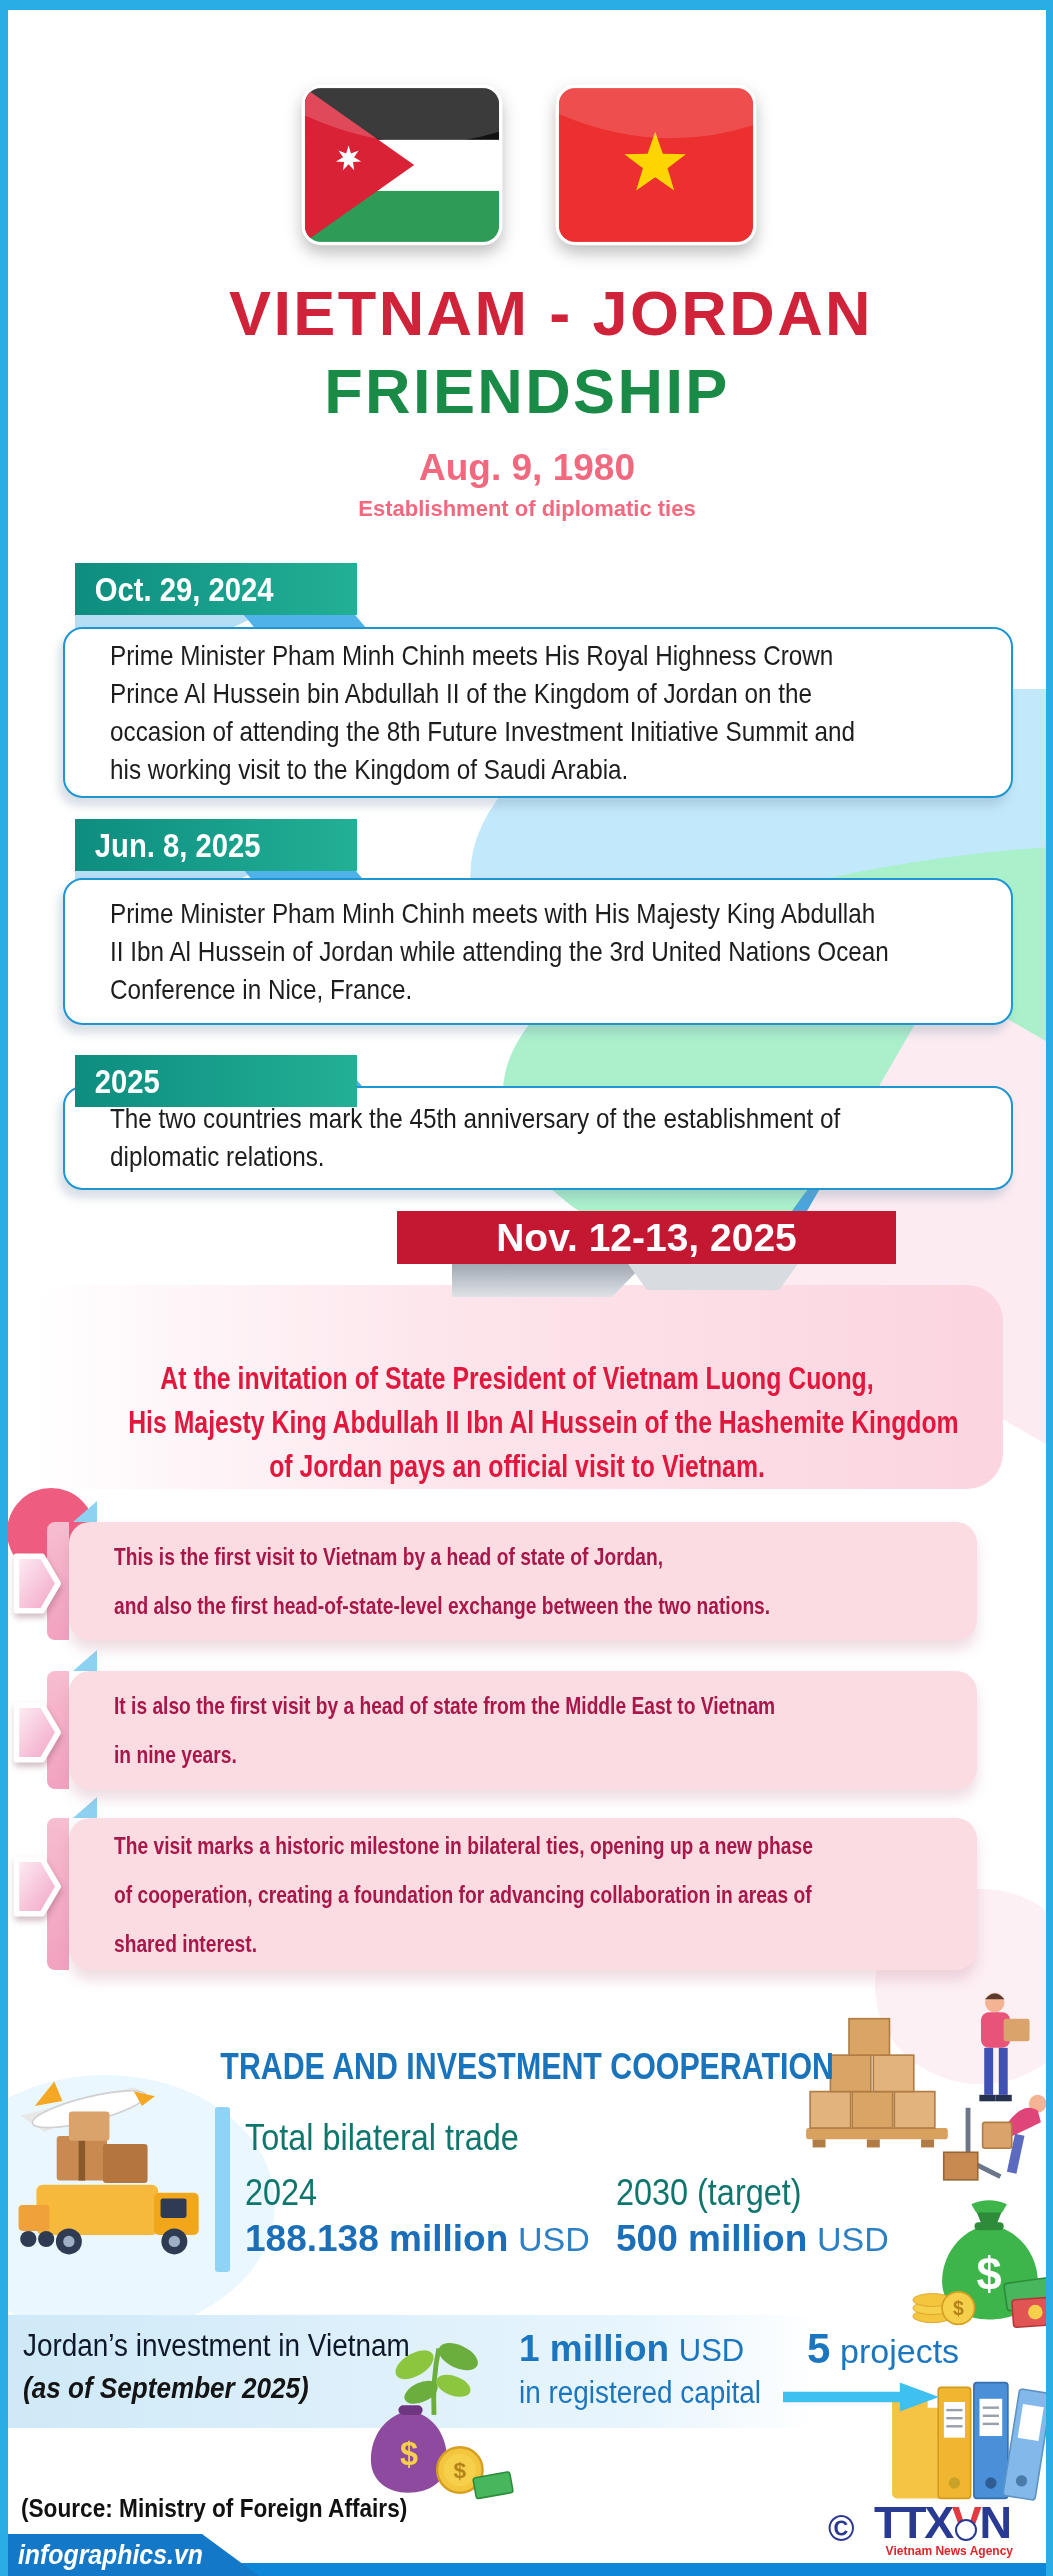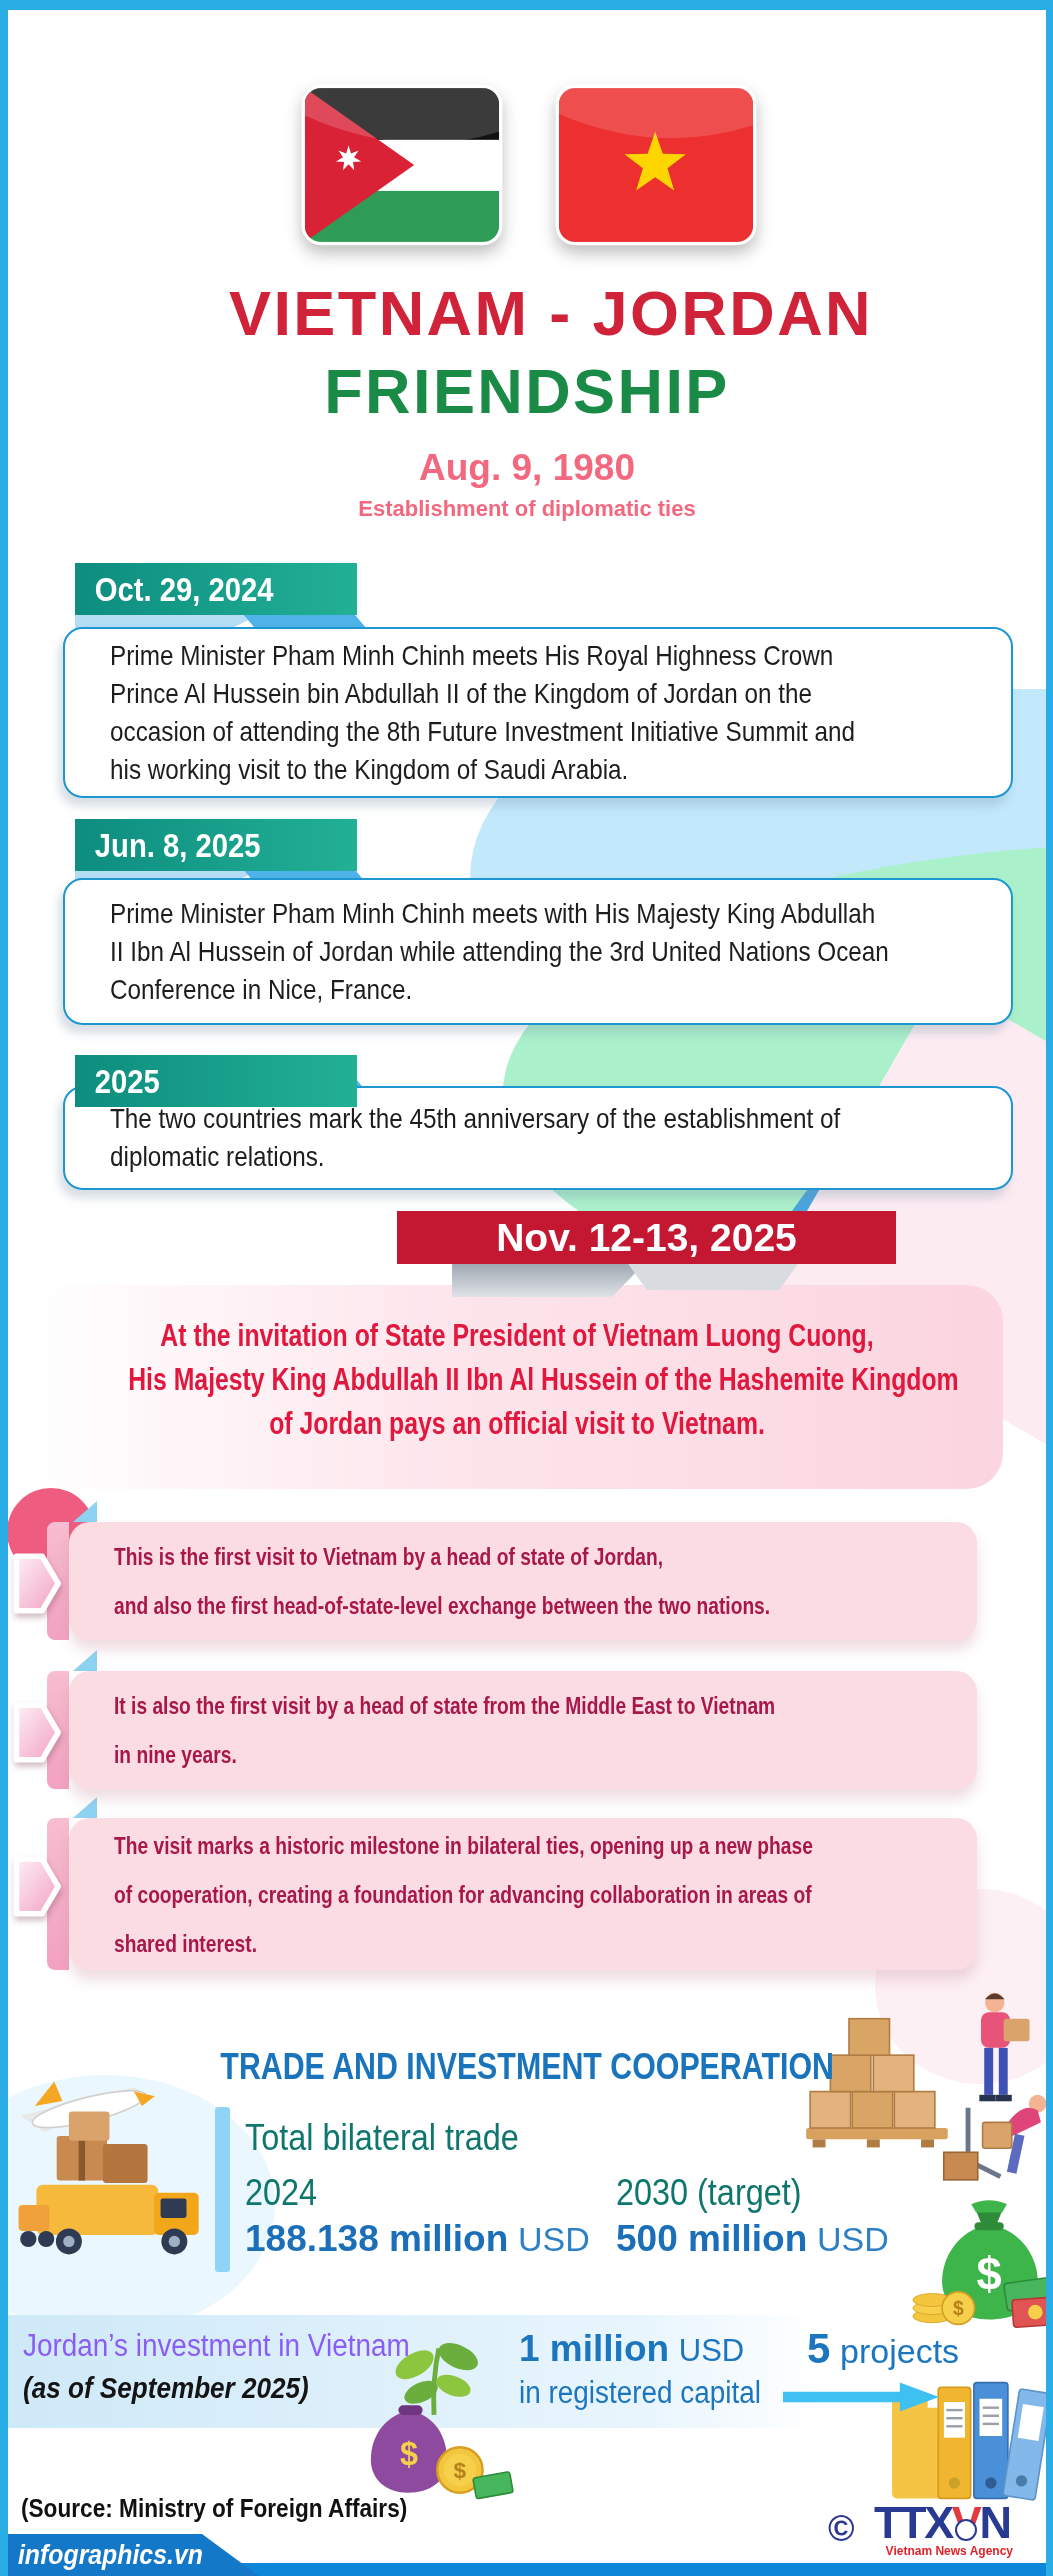--- a/index.html
+++ b/index.html
@@ -33,40 +33,40 @@
   .tl-line{font-size:27.6px;line-height:38px;color:#1d1d1d;white-space:nowrap;}
   
   .banner{left:397px;width:499px;height:53px;background:#c41731;color:#fff;font-weight:bold;
           font-size:39px;line-height:53px;text-align:center;z-index:5;}
   .grayfold1{left:452px;top:1261px;width:195px;height:36px;background:linear-gradient(180deg,#9aa2ac,#dfe3e8);
              clip-path:polygon(0 0,100% 0,82% 100%,0 100%);z-index:4;}
   .grayfold2{left:626px;top:1261px;width:174px;height:29px;background:#d8dce1;
              clip-path:polygon(0 0,100% 0,88% 100%,12% 100%);z-index:4;}
   .invite{left:31px;top:1285px;width:972px;height:204px;border-radius:36px;z-index:3;
           background:linear-gradient(90deg,rgba(255,255,255,.97) 0%,#fde4eb 45%,#fbd5df 100%);
-          display:flex;flex-direction:column;justify-content:flex-start;padding-top:29px;box-sizing:border-box;}
+          display:flex;flex-direction:column;justify-content:flex-end;padding-top:29px;box-sizing:border-box;}
   .invite-line{text-align:center;font-size:31px;font-weight:bold;color:#e2173d;line-height:44px;white-space:nowrap;}
   
   .hl-card{left:69px;width:908px;background:#fbdce3;border-radius:21px;z-index:2;box-sizing:border-box;
            box-shadow:0 9.7px 13px rgba(190,120,140,.25);display:flex;flex-direction:column;justify-content:center;padding-left:45px;}
   .hl-line{font-size:24px;font-weight:bold;color:#a8174a;line-height:49px;white-space:nowrap;}
   .spine{left:47px;width:22px;background:linear-gradient(180deg,#f7bdd0,#f2a2c0);border-radius:8px 0 0 8px;z-index:1;}
   .tri{left:73px;width:24px;height:21px;background:#8ed2f2;clip-path:polygon(100% 0,100% 100%,0 100%);z-index:1;}
   .bullet{left:9.7px;width:53px;height:65px;z-index:6;filter:drop-shadow(1.6px 4px 3.2px rgba(120,60,80,.35));}
   .deco-circle{left:6.5px;top:1488px;width:88px;height:88px;border-radius:50%;background:#ee5c7f;z-index:1;}
   
   .trade-title{top:2046px;font-size:37px;font-weight:bold;color:#1a74bc;z-index:2;}
   .bluebar{left:215px;top:2107px;width:14.6px;height:165px;background:#8fd4f6;border-radius:3.2px;z-index:2;}
   .blue-lbl{font-size:36px;color:#0f766e;z-index:2;}
   .blue-val{font-size:37px;font-weight:bold;color:#1a6fb8;z-index:2;}
   .blue-unit{font-size:34px;font-weight:normal;color:#2e80c4;margin-left:9.7px;}
   
   .band{left:8px;top:2315px;width:811px;height:113px;border-radius:0 21px 21px 0;z-index:1;
         background:linear-gradient(90deg,#cfe9f8 0%,#e8f5fd 78%,rgba(232,245,253,0) 100%);}
-  .inv-lbl{left:23px;top:2328px;font-size:31px;color:#8b5cf6;z-index:2;}
+  .inv-lbl{left:23px;top:2328px;font-size:31px;color:#0f172a;z-index:2;}
   .inv-asof{left:23px;top:2372px;font-size:29px;font-weight:bold;font-style:italic;color:#141414;z-index:2;}
   .inv-cap1{left:519px;top:2328px;z-index:2;}
   .inv-cap2{left:519px;top:2375px;font-size:31px;color:#1b76bf;z-index:2;}
   .inv-proj{left:807px;top:2325px;z-index:2;}
   
   .source{left:21px;top:2493px;font-size:26px;font-weight:bold;color:#111;z-index:2;}
   .ribbon{left:0;top:2534px;width:259px;height:42px;background:#1478c8;z-index:35;
           clip-path:polygon(0 0,78% 0,100% 100%,0 100%);}
   .ribbon span{display:inline-block;padding-left:19.5px;color:#fff;font-style:italic;font-weight:bold;
                font-size:27px;line-height:42px;transform:scaleX(.92);transform-origin:left center;}

